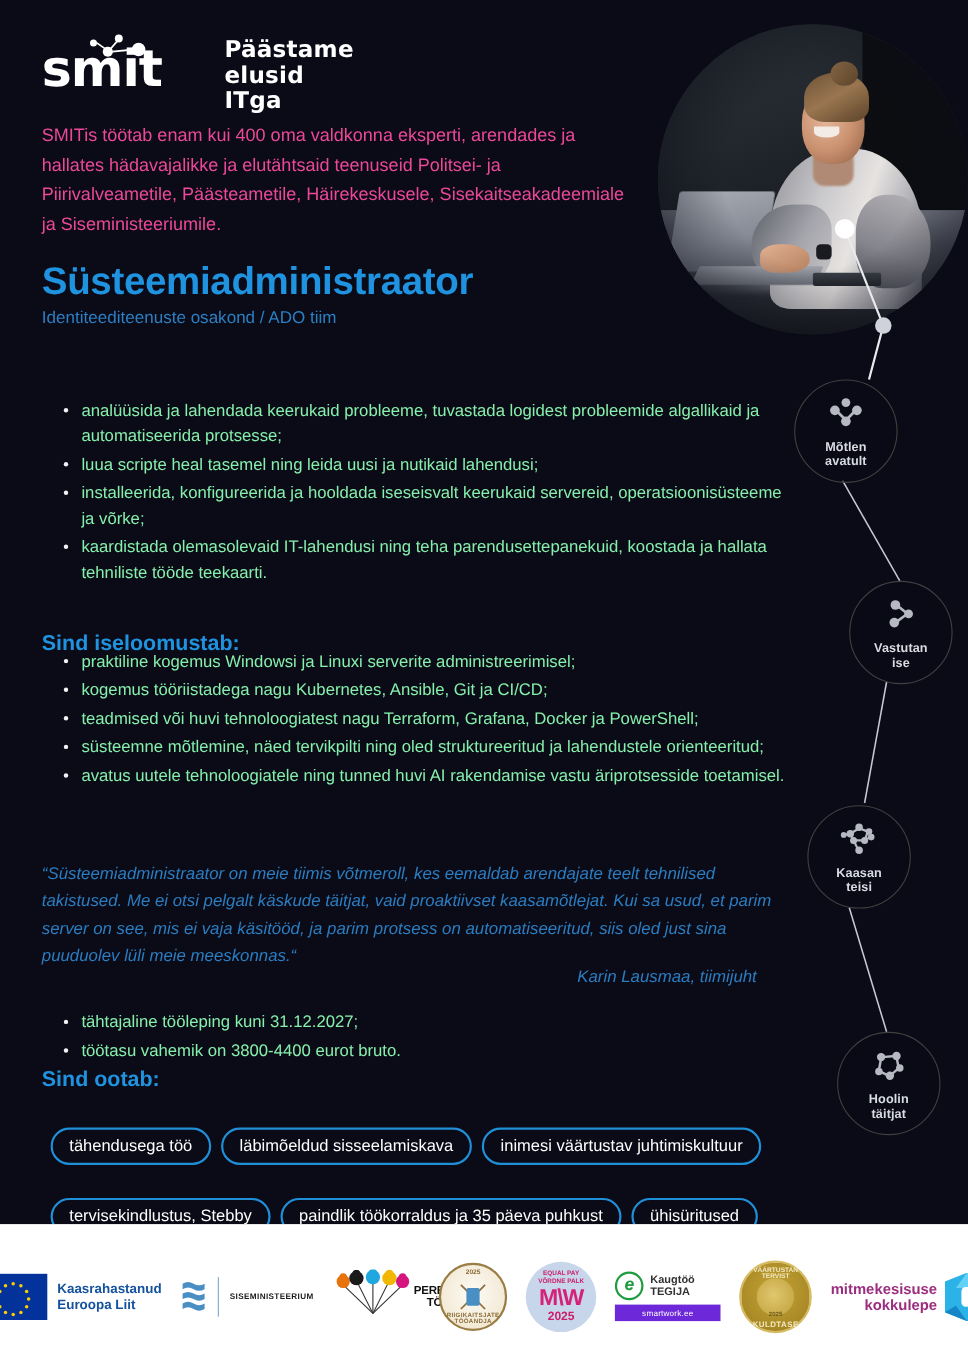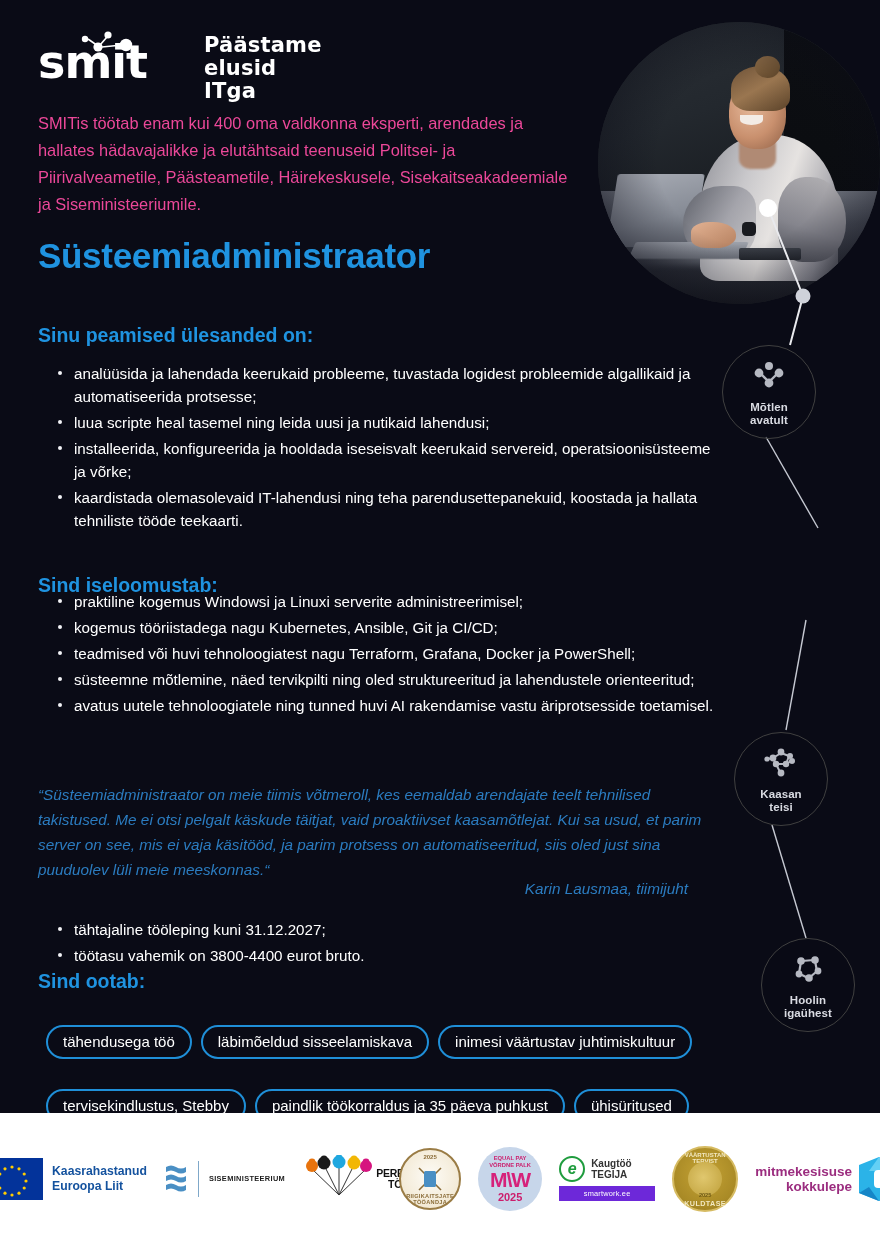--- a/index.html
+++ b/index.html
@@ -160,21 +160,21 @@
     position: absolute; left: 38px;
     font-size: 19.5px; color: #1f93e0;
   }
   #head-tasks { top: 324px; }
   #head-profile { top: 574px; }
   #head-offer { top: 970px; }
 
   ul.blist { position: absolute; left: 54px; list-style: none; }
   ul.blist li {
     position: relative; padding-left: 20px; margin-bottom: 3px;
-    font-size: 15.2px; line-height: 23px; color: #ffffff;
+    font-size: 15.2px; line-height: 23px; color: #86efac;
   }
   ul.blist li::before {
     content: ""; position: absolute; left: 4px; top: 9px;
     width: 4px; height: 4px; border-radius: 50%; background: #f2f3f6;
   }
   #list-tasks { top: 362px; width: 672px; }
   #list-profile { top: 590px; width: 672px; }
   #list-terms { top: 918px; width: 560px; }
 
   .quote {
@@ -328,22 +328,22 @@
       </svg>
       <div class="logo-tag">
         <div>Päästame</div>
         <div>elusid ITga</div>
       </div>
     </div>
 
     <p class="intro">SMITis töötab enam kui 400 oma valdkonna eksperti, arendades ja hallates hädavajalikke ja elutähtsaid teenuseid Politsei- ja Piirivalveametile, Päästeametile, Häirekeskusele, Sisekaitseakadeemiale ja Siseministeeriumile.</p>
 
     <h1 class="job-title">Süsteemiadministraator</h1>
-
-    <h2 class="sec-head" id="head-tasks">Sinu peamised ülesanded on:</h2>
+    <div class="job-sub">Identiteediteenuste osakond / ADO tiim</div>
+
     <ul class="blist" id="list-tasks">
       <li>analüüsida ja lahendada keerukaid probleeme, tuvastada logidest probleemide algallikaid ja automatiseerida protsesse;</li>
       <li>luua scripte heal tasemel ning leida uusi ja nutikaid lahendusi;</li>
       <li>installeerida, konfigureerida ja hooldada iseseisvalt keerukaid servereid, operatsioonisüsteeme ja võrke;</li>
       <li>kaardistada olemasolevaid IT-lahendusi ning teha parendusettepanekuid, koostada ja hallata tehniliste tööde teekaarti.</li>
     </ul>
 
     <h2 class="sec-head" id="head-profile">Sind iseloomustab:</h2>
     <ul class="blist" id="list-profile">
       <li>praktiline kogemus Windowsi ja Linuxi serverite administreerimisel;</li>
@@ -383,20 +383,33 @@
         <circle cx="10" cy="12" r="4.4" fill="#b6b9c2"></circle>
         <circle cx="30" cy="12" r="4.4" fill="#b6b9c2"></circle>
         <circle cx="20" cy="22" r="4.4" fill="#b6b9c2"></circle>
       </svg>
       <div class="vlabel">
         <div>Mõtlen</div>
         <div>avatult</div>
       </div>
     </div>
 
+    <div class="vcircle" style="left:772px; top:528px;">
+      <svg class="vicon" viewBox="0 0 40 34">
+        <line x1="16" y1="6" x2="26" y2="14" stroke="#b6b9c2" stroke-width="2.4"></line>
+        <line x1="26" y1="14" x2="15" y2="22" stroke="#b6b9c2" stroke-width="2.4"></line>
+        <circle cx="15" cy="6" r="4.4" fill="#b6b9c2"></circle>
+        <circle cx="27" cy="14" r="4" fill="#b6b9c2"></circle>
+        <circle cx="14" cy="22" r="4.4" fill="#b6b9c2"></circle>
+      </svg>
+      <div class="vlabel">
+        <div>Vastutan</div>
+        <div>ise</div>
+      </div>
+    </div>
 
     <div class="vcircle" style="left:734px; top:732px;">
       <svg class="vicon" viewBox="0 0 40 34">
         <g stroke="#b6b9c2" stroke-width="2" fill="none">
           <line x1="12" y1="10" x2="20" y2="5"></line>
             <line x1="20" y1="5" x2="28" y2="8"></line>
           <line x1="28" y1="8" x2="25" y2="16"></line>
             <line x1="25" y1="16" x2="15" y2="16"></line>
           <line x1="15" y1="16" x2="12" y2="10"></line>
             <line x1="25" y1="16" x2="30" y2="13"></line>
@@ -428,21 +441,21 @@
           <line x1="11" y1="19" x2="13" y2="8"></line>
         </g>
         <circle cx="13" cy="7" r="3.8" fill="#b6b9c2"></circle>
         <circle cx="27" cy="6" r="3.8" fill="#b6b9c2"></circle>
         <circle cx="30" cy="17" r="3.4" fill="#b6b9c2"></circle>
         <circle cx="21" cy="24" r="3.8" fill="#b6b9c2"></circle>
         <circle cx="11" cy="20" r="3.4" fill="#b6b9c2"></circle>
       </svg>
       <div class="vlabel">
         <div>Hoolin</div>
-        <div>igaühest</div>
+        <div>täitjat</div>
       </div>
     </div>
   </div>
 
   <div class="footer">
 
     <div class="f-item">
       <div class="eu-flag">
         <svg width="62" height="42" viewBox="0 0 62 42">
           <g fill="#ffcc00">

